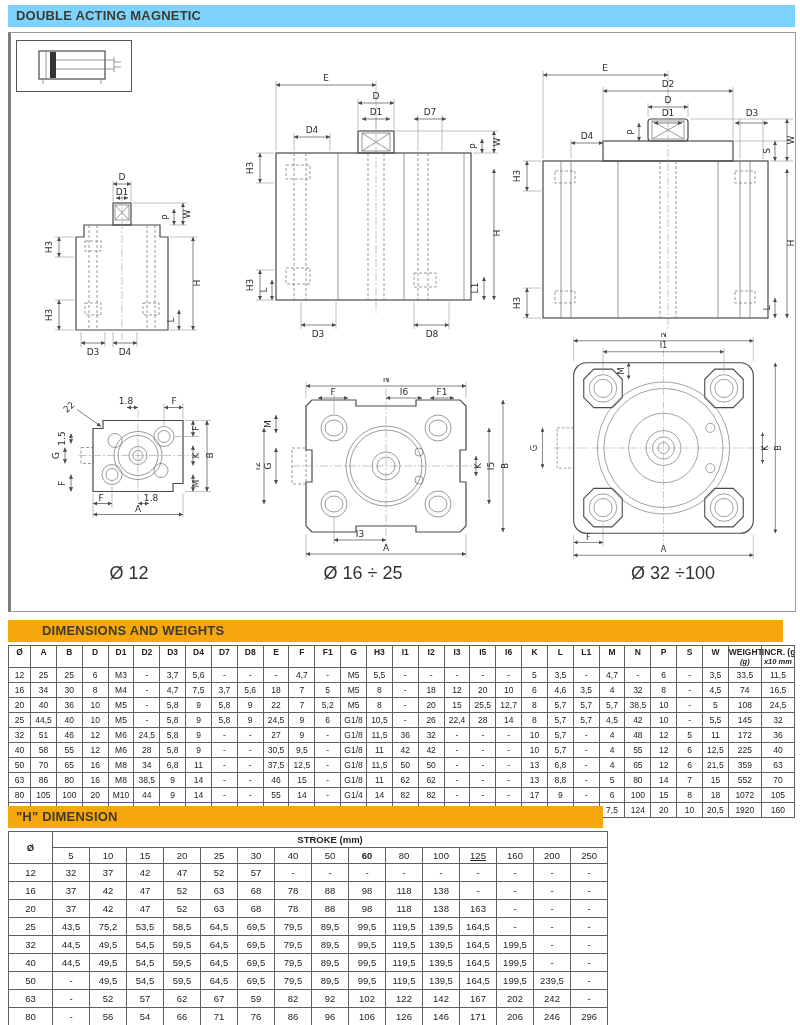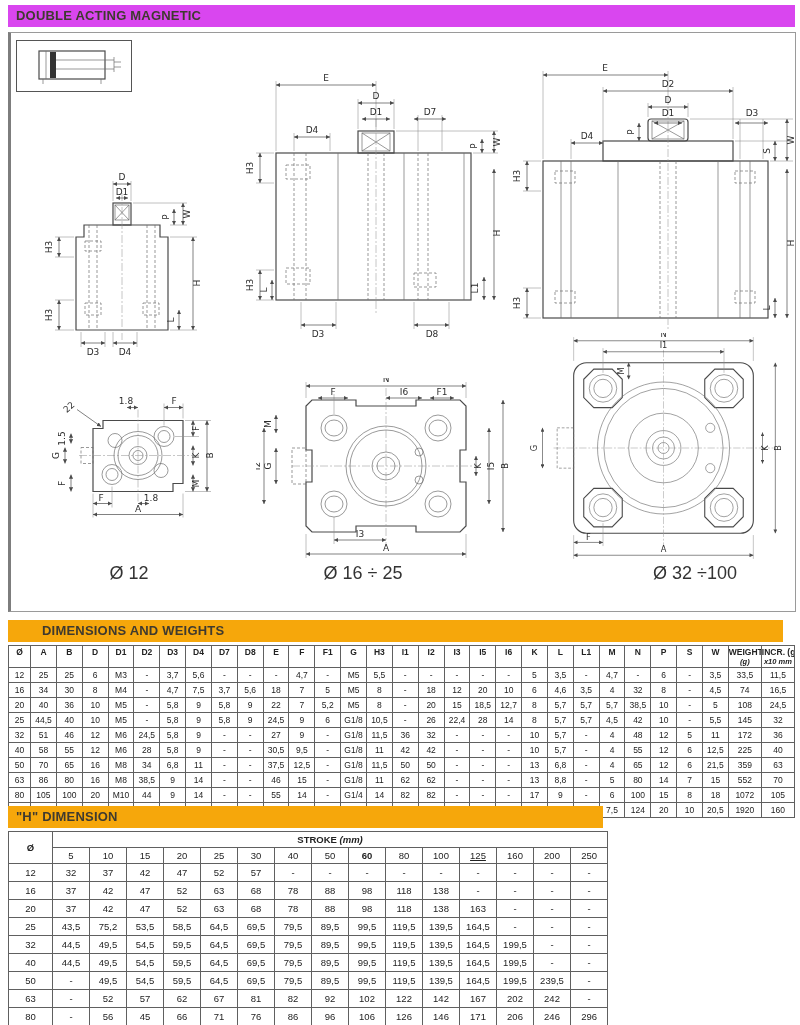--- a/index.html
+++ b/index.html
@@ -24,35 +24,35 @@
   .cl{stroke:#999;stroke-width:.55;stroke-dasharray:8,2,2,2;fill:none}
   table{border-collapse:collapse;position:absolute;background:#fff;table-layout:fixed}
   #dimsTable{left:8px;top:645px;width:787px}
   #hTable{left:8px;top:831px;width:599px}
   th,td{border:1px solid #606060;text-align:center;color:#222;overflow:hidden;white-space:nowrap}
   #dimsTable th{font-size:8.5px;font-weight:bold;padding:1px 0;vertical-align:top}
   #dimsTable td{font-size:8.5px;padding:1px 0;height:12px}
   #dimsTable .sub{font-style:italic;font-size:7.5px;font-weight:bold}
   #hTable th{font-size:9.5px;font-weight:bold;padding:2px 0}
   #hTable td{font-size:9.5px;padding:2px 0;height:13px}
-  #hTable .unit{font-style:italic;font-weight:bold}
+  #hTable .unit{font-weight:bold}
   #dimsTable,#hTable{border:1.5px solid #555}
 </style>
 </head>
 <body>
 
 <svg width="0" height="0" style="position:absolute" aria-hidden="true">
   <defs>
     <marker id="ah" viewBox="0 0 8 8" refX="8" refY="4" markerWidth="6" markerHeight="6" orient="auto-start-reverse">
       <path d="M0,0 L8,4 L0,8 z" fill="#4a4a4a"></path>
     </marker>
   </defs>
 </svg>
 
-<div class="bar" id="bar1" style="background: #d946ef;">DOUBLE ACTING MAGNETIC</div>
+<div class="bar" id="bar1" style="background: #7dd3fc;">DOUBLE ACTING MAGNETIC</div>
 
 <div id="panel">
 
   <div id="iconbox">
     <svg width="112" height="48" viewBox="0 0 112 48">
       <g class="tl">
         <rect class="ol" x="22" y="10" width="66" height="28"></rect>
         <line x1="29" y1="10" x2="29" y2="38"></line>
         <rect x="33" y="11" width="6" height="26" fill="#333" stroke="none"></rect>
         <line x1="39" y1="19" x2="97" y2="19"></line>
@@ -433,21 +433,21 @@
       <text x="68" y="225">F</text>
       <line class="xl" x1="52" y1="220" x2="52" y2="246"></line>
         <line class="xl" x1="248" y1="220" x2="248" y2="246"></line>
       <line class="dl" x1="52" y1="242" x2="248" y2="242"></line>
       <text x="150" y="239">A</text>
     </g>
   </svg>
 
   <div class="cap" style="left:118px;top:530px">Ø 12</div>
   <div class="cap" style="left:352px;top:530px">Ø 16 ÷ 25</div>
-  <div class="cap" style="left:684px;top:530px">Ø 32 ÷100</div>
+  <div class="cap" style="left:662px;top:530px">Ø 32 ÷100</div>
 </div>
 
 <div class="bar" id="bar2" style="background: rgb(246, 167, 11); padding-left: 34px;">DIMENSIONS AND WEIGHTS</div>
 
 <table id="dimsTable">
   <colgroup>
       <col style="width: 22px;">
       <col style="width: 25.8px;">
       <col style="width: 25.8px;">
       <col style="width: 25.8px;">
@@ -595,21 +595,21 @@
         <td>5,8</td>
         <td>9</td>
         <td>22</td>
         <td>7</td>
         <td>5,2</td>
         <td>M5</td>
         <td>8</td>
         <td>-</td>
         <td>20</td>
         <td>15</td>
-        <td>18,5</td>
+        <td>25,5</td>
         <td>12,7</td>
         <td>8</td>
         <td>5,7</td>
         <td>5,7</td>
         <td>5,7</td>
         <td>38,5</td>
         <td>10</td>
         <td>-</td>
         <td>5</td>
         <td>108</td>
@@ -1013,36 +1013,36 @@
         <td>239,5</td>
         <td>-</td>
       </tr>
       <tr>
         <td>63</td>
         <td>-</td>
         <td>52</td>
         <td>57</td>
         <td>62</td>
         <td>67</td>
-        <td>81</td>
+        <td>59</td>
         <td>82</td>
         <td>92</td>
         <td>102</td>
         <td>122</td>
         <td>142</td>
         <td>167</td>
         <td>202</td>
         <td>242</td>
         <td>-</td>
       </tr>
       <tr>
         <td>80</td>
         <td>-</td>
         <td>56</td>
-        <td>45</td>
+        <td>54</td>
         <td>66</td>
         <td>71</td>
         <td>76</td>
         <td>86</td>
         <td>96</td>
         <td>106</td>
         <td>126</td>
         <td>146</td>
         <td>171</td>
         <td>206</td>

